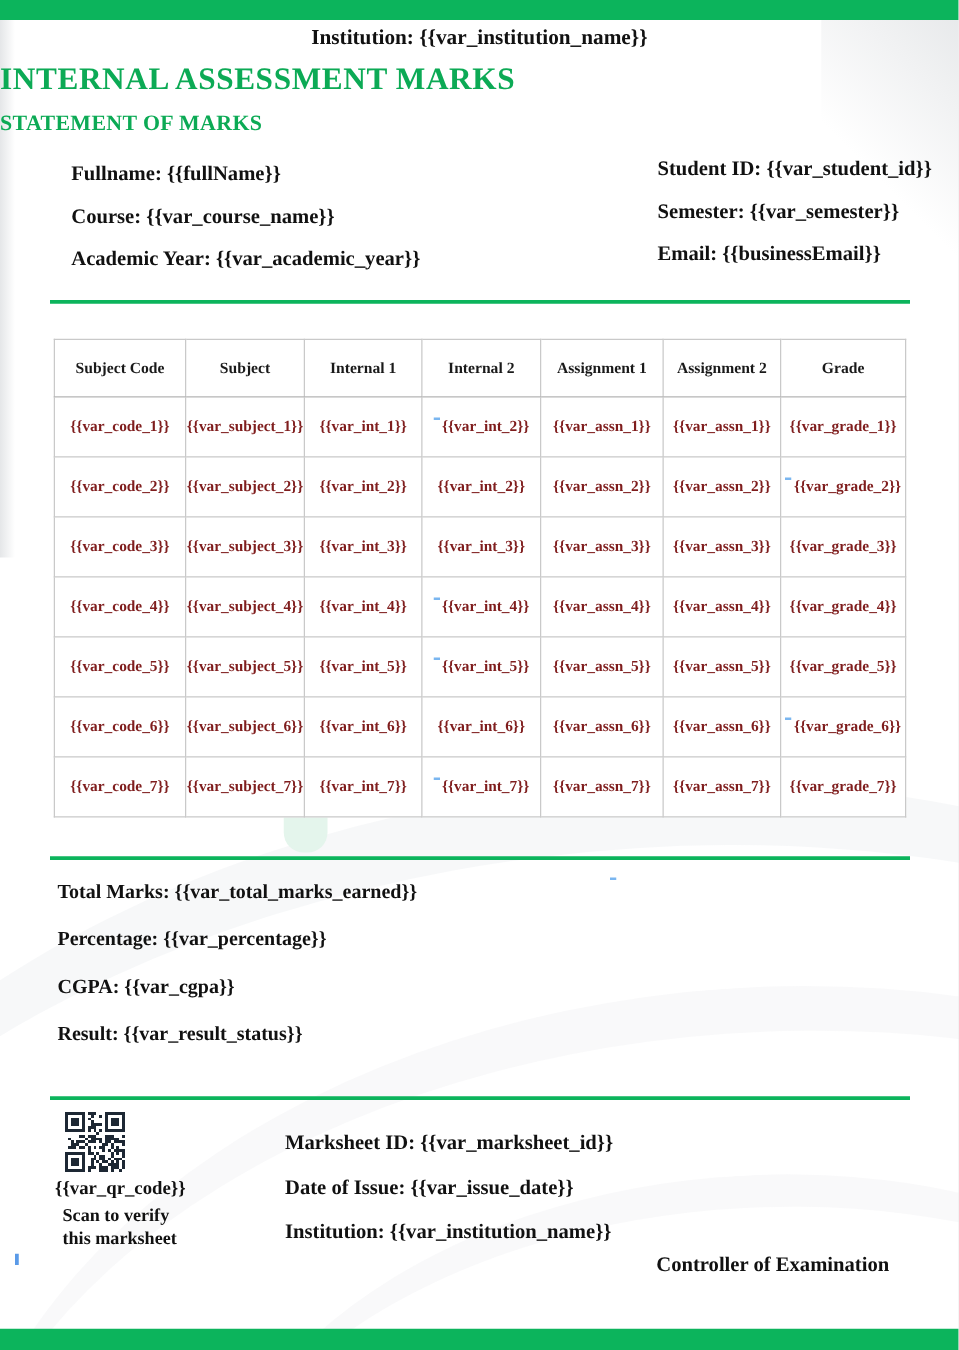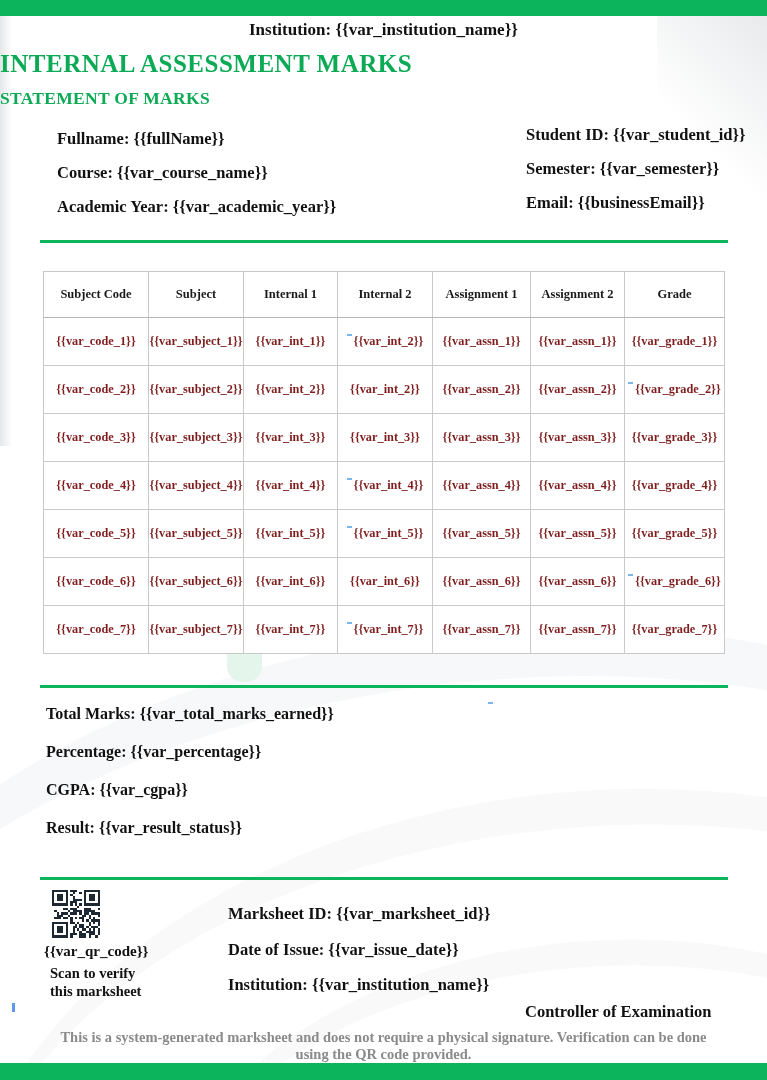--- a/index.html
+++ b/index.html
@@ -449,14 +449,13 @@
   <div class="qr-note1">Scan to verify</div>
   <div class="qr-note2">this marksheet</div>
 
   <div class="footer-details">
       <div class="footer-line">Marksheet ID: {{var_marksheet_id}}</div>
       <div class="footer-line">Date of Issue: {{var_issue_date}}</div>
       <div class="footer-line">Institution: {{var_institution_name}}</div>
     </div>
   <div class="signature">Controller of Examination</div>
 
-  <div class="disclaimer">This is a system-generated marksheet and does not require a physical signature. Verification can be done using the QR code provided.</div>
 </div>
 
 </body></html>

